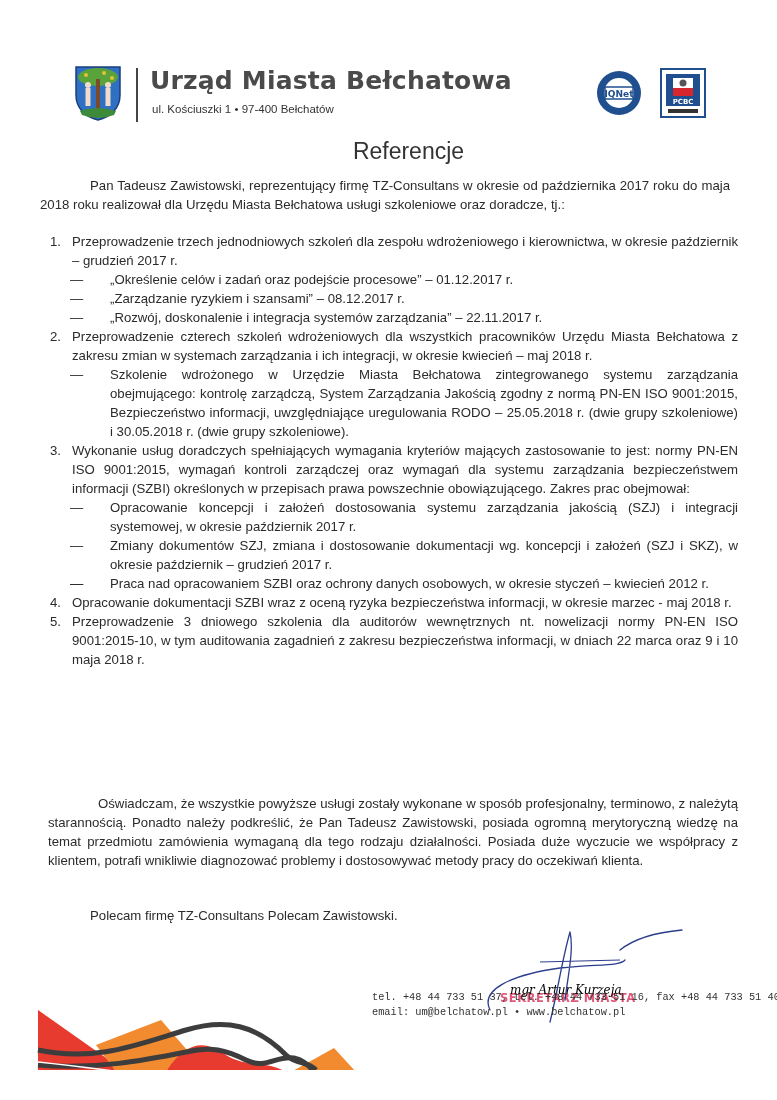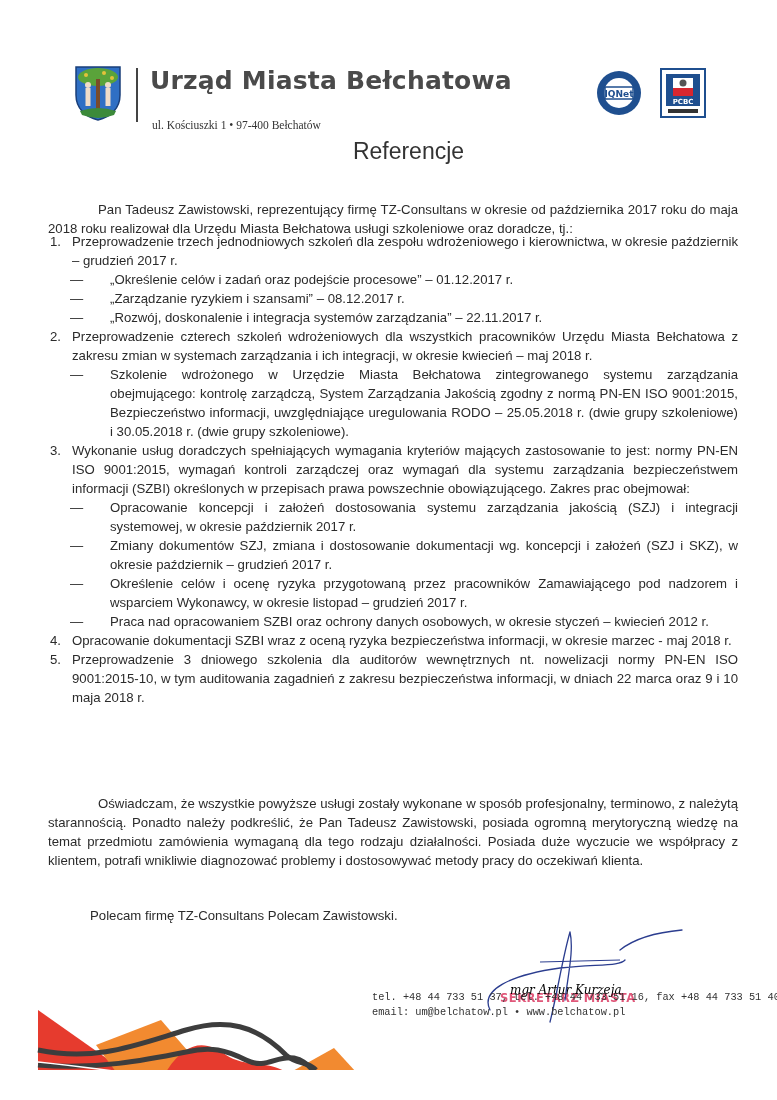--- a/index.html
+++ b/index.html
@@ -8,32 +8,32 @@
       font-family: "Liberation Sans", sans-serif; color: #2a2a2a;
     }
     .header { position: absolute; left: 74px; top: 62px; height: 62px; width: 660px; }
     .crest { position: absolute; left: 0; top: 3px; width: 48px; height: 56px; }
     .vline { position: absolute; left: 62px; top: 6px; width: 2px; height: 54px; background: #444; }
     .org-name {
       position: absolute; left: 76px; top: 4px; font-family: "DejaVu Sans", sans-serif;
       font-size: 25px; font-weight: bold; color: #4a4a4a; letter-spacing: 0.2px; white-space: nowrap;
     }
     .org-address {
-      position: absolute; left: 78px; top: 57px; font-family: Liberation Serif, serif;
+      position: absolute; left: 78px; top: 41px; font-family: Liberation Sans, sans-serif;
       font-size: 11.5px; color: #333; white-space: nowrap;
     }
     .cert1 { position: absolute; left: 596px; top: 70px; width: 46px; height: 46px; }
     .cert2 { position: absolute; left: 660px; top: 68px; width: 46px; height: 50px; }
 
     .title {
       position: absolute; left: 0; width: 777px; top: 138px; text-align: center;
       font-size: 23px; color: #333; padding-left: 40px;
     }
     .text { font-size: 13.2px; line-height: 19px; color: #2b2b2b; }
-    .intro { position: absolute; left: 48px; top: 176px; width: 690px; text-indent: 50px; text-align: justify; margin-top: 24px; }
+    .intro { position: absolute; left: 40px; top: 176px; width: 690px; text-indent: 50px; text-align: justify; }
 
     .list { position: absolute; left: 48px; top: 232px; width: 690px; }
     .li { position: relative; padding-left: 24px; text-align: justify; margin-bottom: 0; }
     .li .num { position: absolute; left: 2px; top: 0; }
     .sub { position: relative; padding-left: 40px; margin-left: 22px; text-align: justify; }
     .sub .dash { position: absolute; left: 0; top: 0; }
 
     .closing { position: absolute; left: 48px; top: 794px; width: 690px; text-indent: 50px; text-align: justify; }
     .recommend { position: absolute; left: 90px; top: 906px; }
 
@@ -99,21 +99,21 @@
 <div class="list text" id="item-list">
     <div class="li"><span class="num">1.</span><span>Przeprowadzenie trzech jednodniowych szkoleń dla zespołu wdrożeniowego i kierownictwa, w okresie październik – grudzień 2017 r.</span></div>
     <div class="sub"><span class="dash">—</span><span>„Określenie celów i zadań oraz podejście procesowe” – 01.12.2017 r.</span></div>
     <div class="sub"><span class="dash">—</span><span>„Zarządzanie ryzykiem i szansami” – 08.12.2017 r.</span></div>
     <div class="sub"><span class="dash">—</span><span>„Rozwój, doskonalenie i integracja systemów zarządzania” – 22.11.2017 r.</span></div>
     <div class="li"><span class="num">2.</span><span>Przeprowadzenie czterech szkoleń wdrożeniowych dla wszystkich pracowników Urzędu Miasta Bełchatowa z zakresu zmian w systemach zarządzania i ich integracji, w okresie kwiecień – maj 2018 r.</span></div>
     <div class="sub"><span class="dash">—</span><span>Szkolenie wdrożonego w Urzędzie Miasta Bełchatowa zintegrowanego systemu zarządzania obejmującego: kontrolę zarządczą, System Zarządzania Jakością zgodny z normą PN-EN ISO 9001:2015, Bezpieczeństwo informacji, uwzględniające uregulowania RODO – 25.05.2018 r. (dwie grupy szkoleniowe) i 30.05.2018 r. (dwie grupy szkoleniowe).</span></div>
     <div class="li"><span class="num">3.</span><span>Wykonanie usług doradczych spełniających wymagania kryteriów mających zastosowanie to jest: normy PN-EN ISO 9001:2015, wymagań kontroli zarządczej oraz wymagań dla systemu zarządzania bezpieczeństwem informacji (SZBI) określonych w przepisach prawa powszechnie obowiązującego. Zakres prac obejmował:</span></div>
     <div class="sub"><span class="dash">—</span><span>Opracowanie koncepcji i założeń dostosowania systemu zarządzania jakością (SZJ) i integracji systemowej, w okresie październik 2017 r.</span></div>
     <div class="sub"><span class="dash">—</span><span>Zmiany dokumentów SZJ, zmiana i dostosowanie dokumentacji wg. koncepcji i założeń (SZJ i SKZ), w okresie październik – grudzień 2017 r.</span></div>
-    <div class="sub"><span class="dash">—</span><span>Określenie celów i ocenę ryzyka przygotowaną przez pracowników Zamawiającego pod nadzorem i wsparciem Wykonawcy, w okresie listopad – grudzień 2017 r.</span></div>
+    <div class="sub"><span class="dash">—</span></div>
     <div class="sub"><span class="dash">—</span><span>Praca nad opracowaniem SZBI oraz ochrony danych osobowych, w okresie styczeń – kwiecień 2012 r.</span></div>
     <div class="li"><span class="num">4.</span><span>Opracowanie dokumentacji SZBI wraz z oceną ryzyka bezpieczeństwa informacji, w okresie marzec - maj 2018 r.</span></div>
     <div class="li"><span class="num">5.</span><span>Przeprowadzenie 3 dniowego szkolenia dla auditorów wewnętrznych nt. nowelizacji normy PN-EN ISO 9001:2015-10, w tym auditowania zagadnień z zakresu bezpieczeństwa informacji, w dniach 22 marca oraz 9 i 10 maja 2018 r.</span></div>
   </div>
 
 <div class="closing text">Oświadczam, że wszystkie powyższe usługi zostały wykonane w sposób profesjonalny, terminowo, z należytą starannością. Ponadto należy podkreślić, że Pan Tadeusz Zawistowski, posiada ogromną merytoryczną wiedzę na temat przedmiotu zamówienia wymaganą dla tego rodzaju działalności. Posiada duże wyczucie we współpracy z klientem, potrafi wnikliwie diagnozować problemy i dostosowywać metody pracy do oczekiwań klienta.</div>
 
 <div class="recommend text">Polecam firmę TZ-Consultans Polecam Zawistowski.</div>
 
 <div class="stamp">

